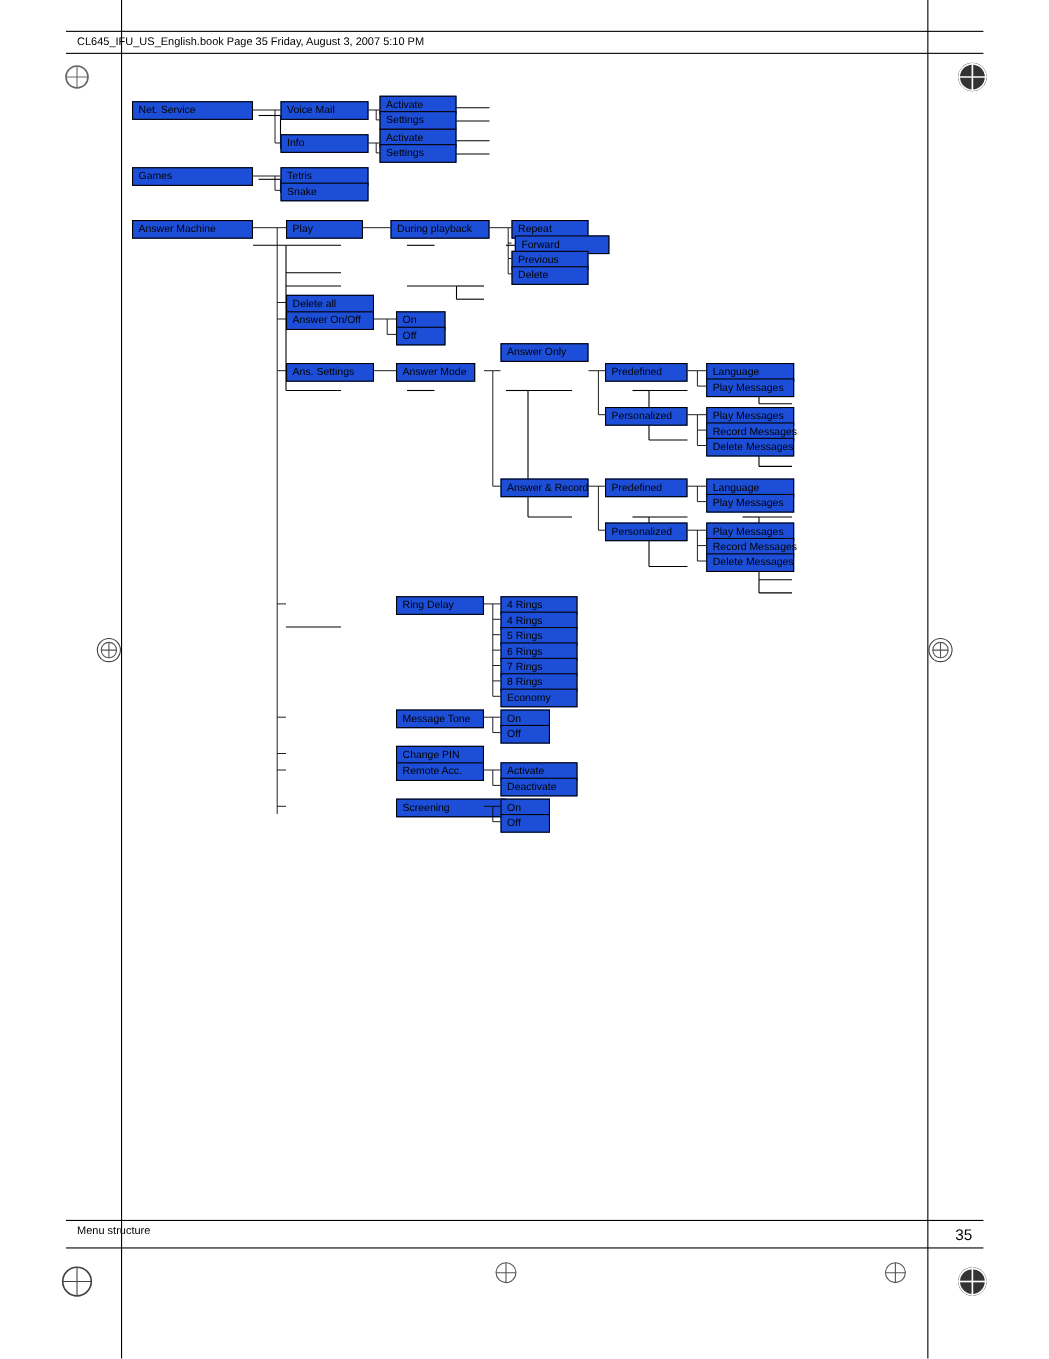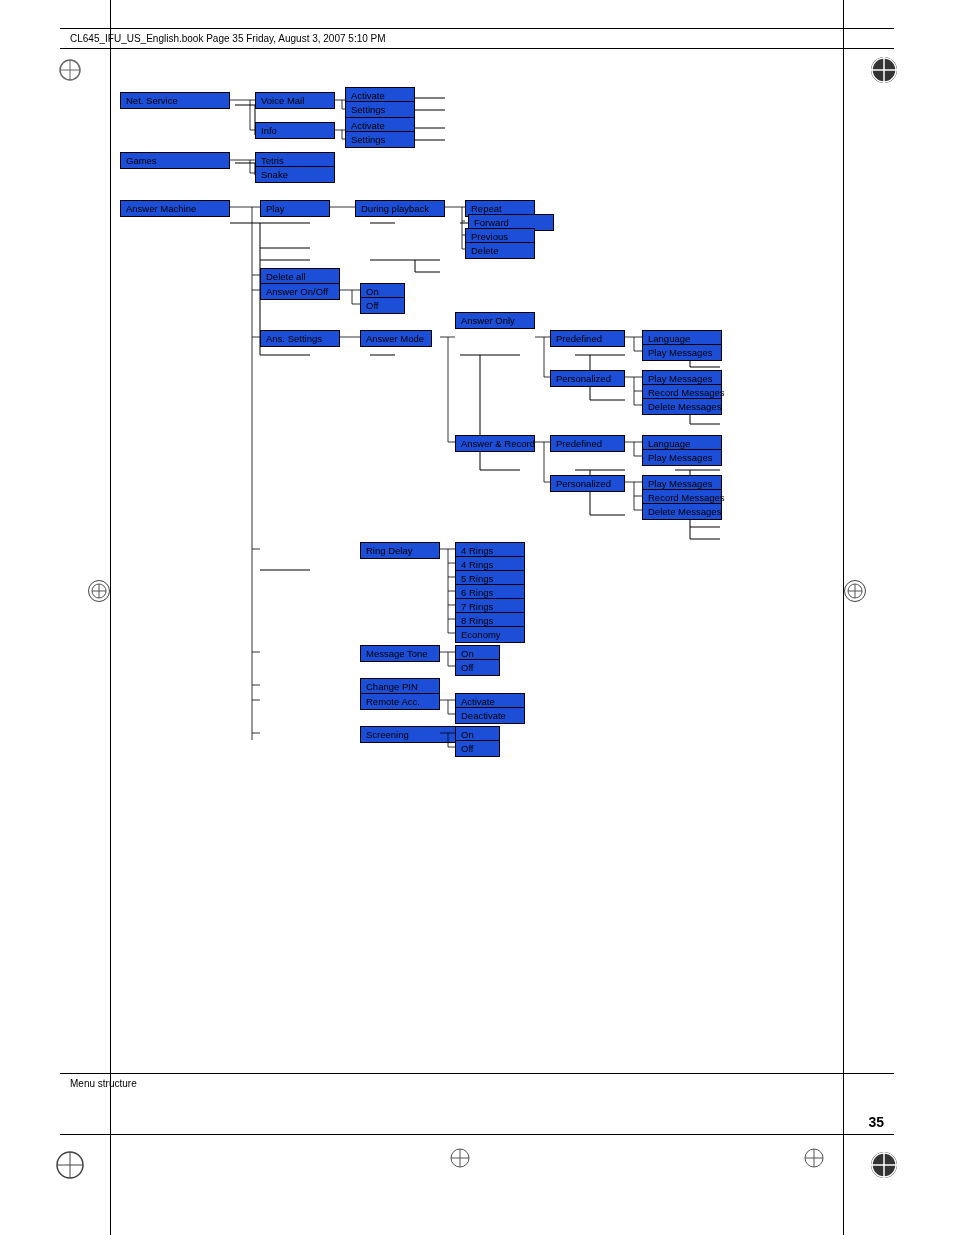--- a/index.html
+++ b/index.html
@@ -98,22 +98,21 @@
       position: absolute;
       top: 0;
       left: 0;
       width: 780px;
       height: 900px;
       pointer-events: none;
     }
 
     .page-num {
       font-size: 14px;
-      font-weight: bold;
-      margin-top: 36px;
+      font-weight: normal;
     }
   </style>
 </head>
 <body>
 
 <div class="corner corner-tl">
   <svg viewBox="0 0 30 30">
       <circle cx="15" cy="15" r="10" fill="none" stroke="#666" stroke-width="1.5"></circle>
       <line x1="15" y1="5" x2="15" y2="25" stroke="#666" stroke-width="1"></line>
       <line x1="5" y1="15" x2="25" y2="15" stroke="#666" stroke-width="1"></line>

